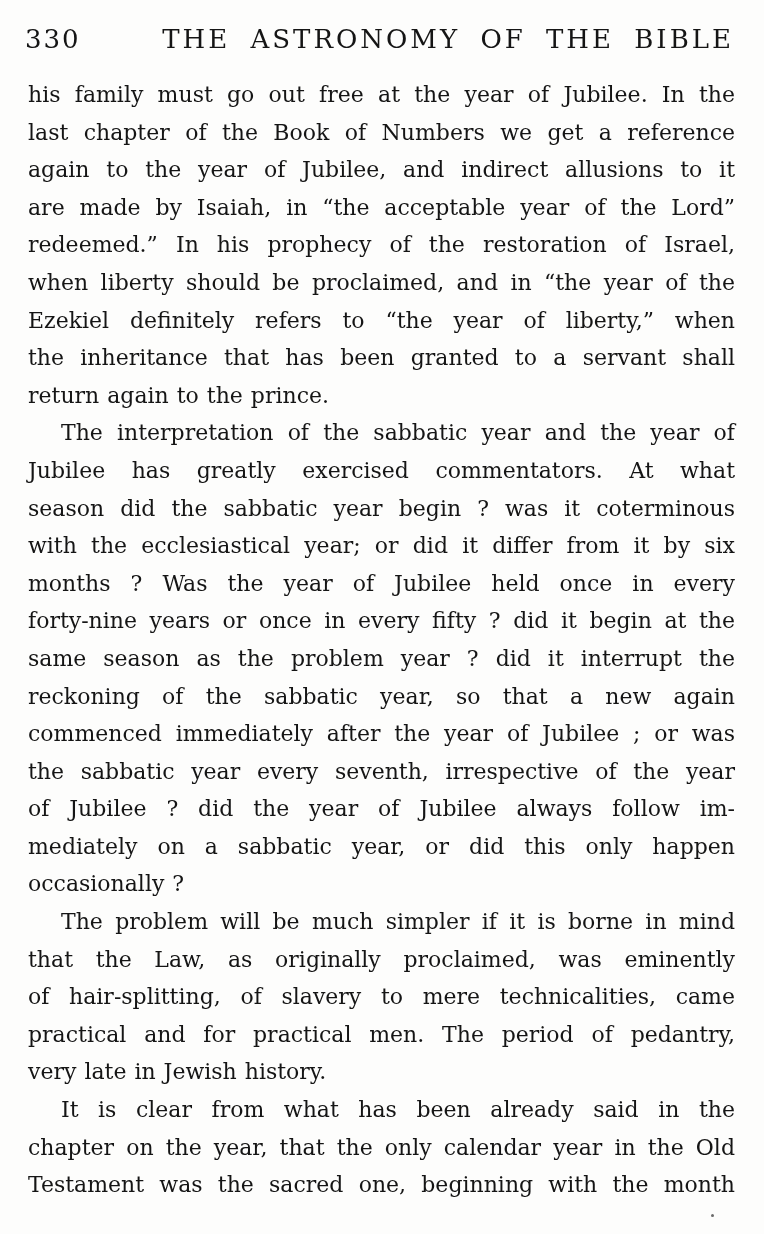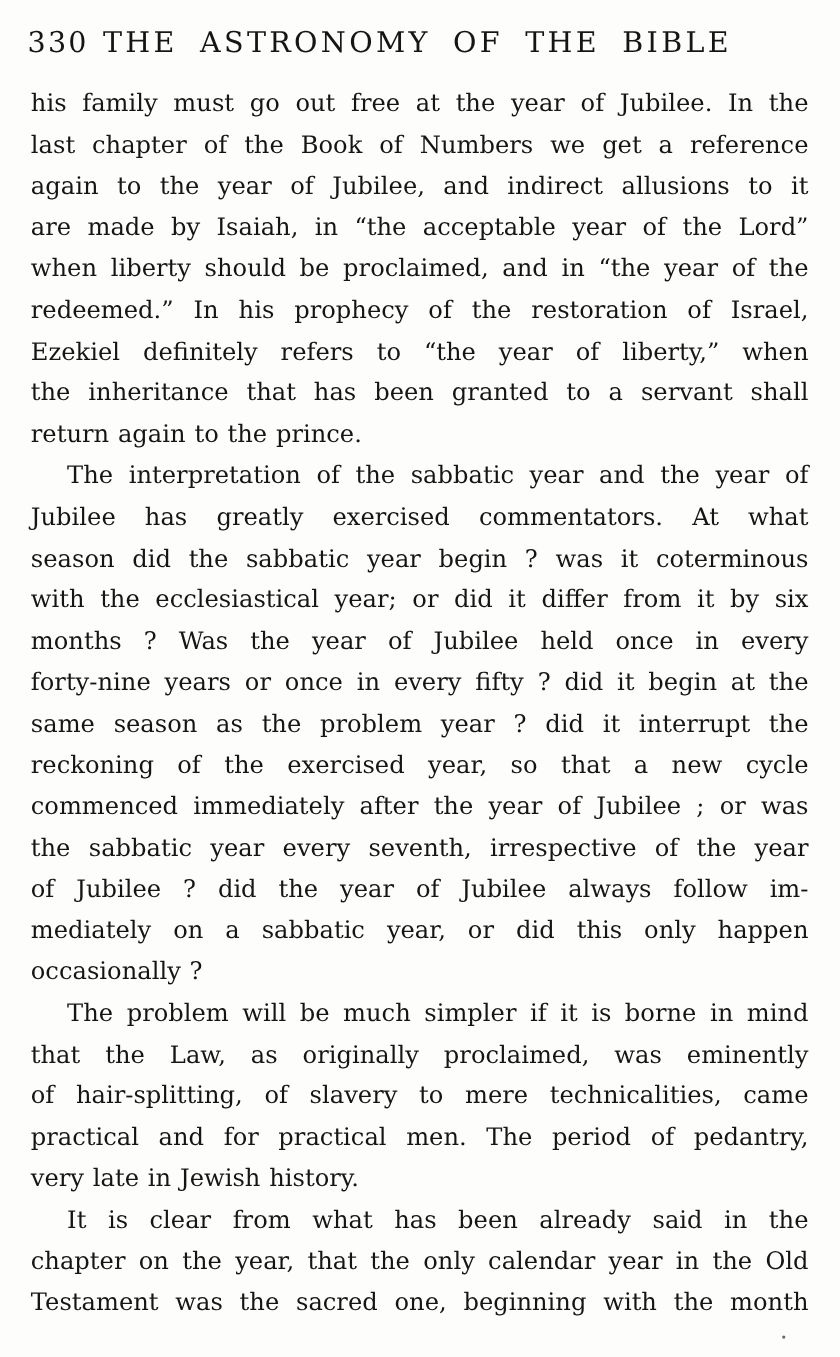--- a/index.html
+++ b/index.html
@@ -27,21 +27,21 @@
     line-height: 34px;
   }
   .page-num {
     position: absolute;
     left: 0;
     top: 0;
     letter-spacing: 2px;
   }
   .title {
     display: block;
-    text-align: center;
+    text-align: right;
     letter-spacing: 3px;
     word-spacing: 9px;
     white-space: nowrap;
   }
   .body-text {
     position: absolute;
     top: 76px;
     left: 28px;
     width: 707px;
     font-size: 22px;
@@ -75,33 +75,33 @@
 <div class="page">
   <div class="header">
     <span class="page-num">330</span>
     <span class="title">THE ASTRONOMY OF THE BIBLE</span>
   </div>
   <div class="body-text">
       <div class="line">his family must go out free at the year of Jubilee.  In the</div>
       <div class="line">last chapter of the Book of Numbers we get a reference</div>
       <div class="line">again to the year of Jubilee, and indirect allusions to it</div>
       <div class="line">are made by Isaiah, in “the acceptable year of the Lord”</div>
+      <div class="line">redeemed.”  In his prophecy of the restoration of Israel,</div>
       <div class="line">when liberty should be proclaimed, and in “the year of the</div>
-      <div class="line">redeemed.”  In his prophecy of the restoration of Israel,</div>
       <div class="line">Ezekiel definitely refers to “the year of liberty,” when</div>
       <div class="line">the inheritance that has been granted to a servant shall</div>
       <div class="line no-just">return again to the prince.</div>
       <div class="line indent">The interpretation of the sabbatic year and the year of</div>
       <div class="line">Jubilee has greatly exercised commentators.  At what</div>
       <div class="line">season did the sabbatic year begin ? was it coterminous</div>
       <div class="line">with the ecclesiastical year; or did it differ from it by six</div>
       <div class="line">months ?  Was the year of Jubilee held once in every</div>
       <div class="line">forty-nine years or once in every fifty ? did it begin at the</div>
       <div class="line">same season as the problem year ? did it interrupt the</div>
-      <div class="line">reckoning of the exercised year, so that a new cycle</div>
+      <div class="line">reckoning of the sabbatic year, so that a new again</div>
       <div class="line">commenced immediately after the year of Jubilee ; or was</div>
       <div class="line">the sabbatic year every seventh, irrespective of the year</div>
       <div class="line">of Jubilee ? did the year of Jubilee always follow im-</div>
       <div class="line">mediately on a sabbatic year, or did this only happen</div>
       <div class="line no-just">occasionally ?</div>
       <div class="line indent">The problem will be much simpler if it is borne in mind</div>
       <div class="line">that the Law, as originally proclaimed, was eminently</div>
       <div class="line">of hair-splitting, of slavery to mere technicalities, came</div>
       <div class="line">practical and for practical men.  The period of pedantry,</div>
       <div class="line no-just">very late in Jewish history.</div>

